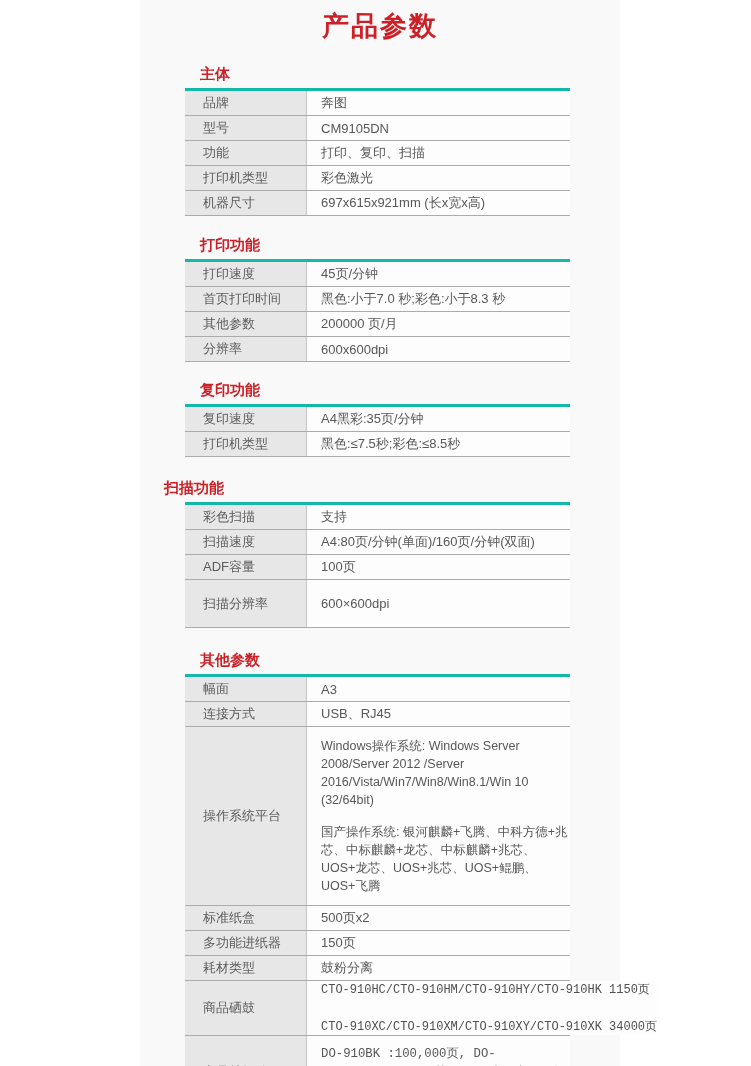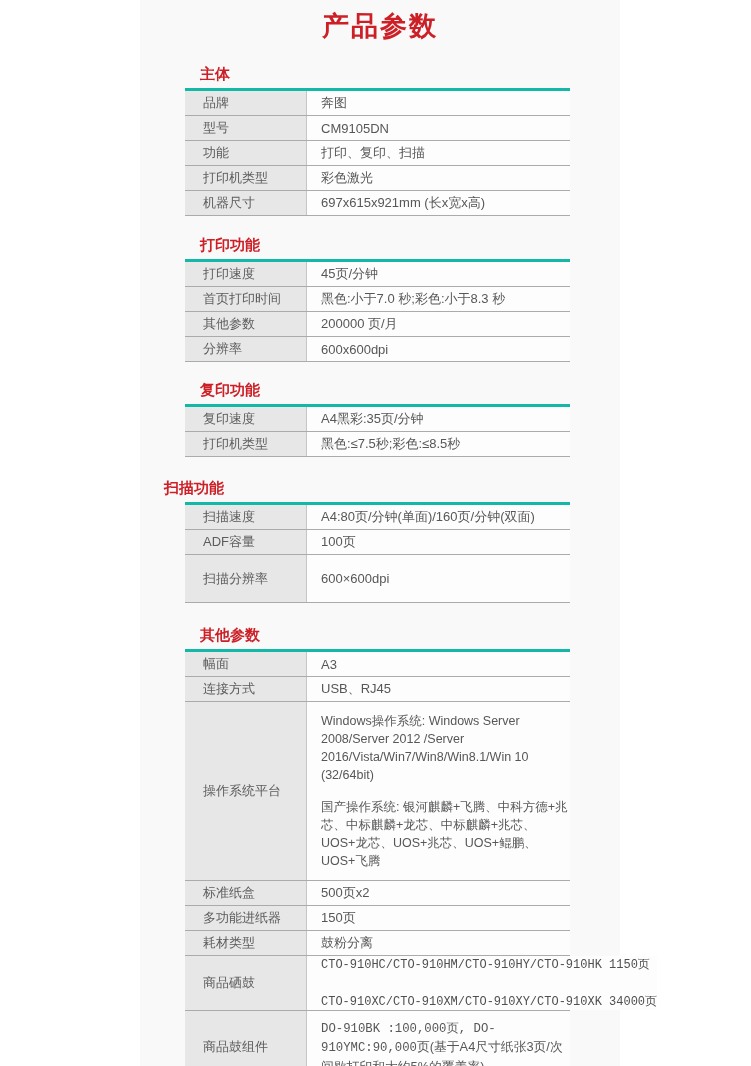--- a/index.html
+++ b/index.html
@@ -170,20 +170,24 @@
     </div>
     <div class="spec-row">
       <div class="cell-label">打印机类型</div>
       <div class="cell-value">黑色:≤7.5秒;彩色:≤8.5秒</div>
     </div>
   </div>
 
   <div class="section-heading h-scan">扫描功能</div>
   <div class="spec-table">
     <div class="spec-row">
+      <div class="cell-label">彩色扫描</div>
+      <div class="cell-value">支持</div>
+    </div>
+    <div class="spec-row">
       <div class="cell-label">扫描速度</div>
       <div class="cell-value">A4:80页/分钟(单面)/160页/分钟(双面)</div>
     </div>
     <div class="spec-row">
       <div class="cell-label">ADF容量</div>
       <div class="cell-value">100页</div>
     </div>
     <div class="spec-row row-tall">
       <div class="cell-label">扫描分辨率</div>
       <div class="cell-value">600×600dpi</div>

